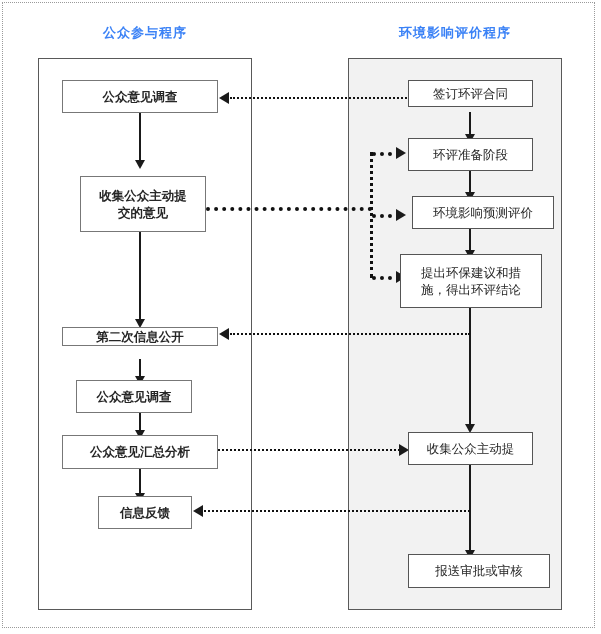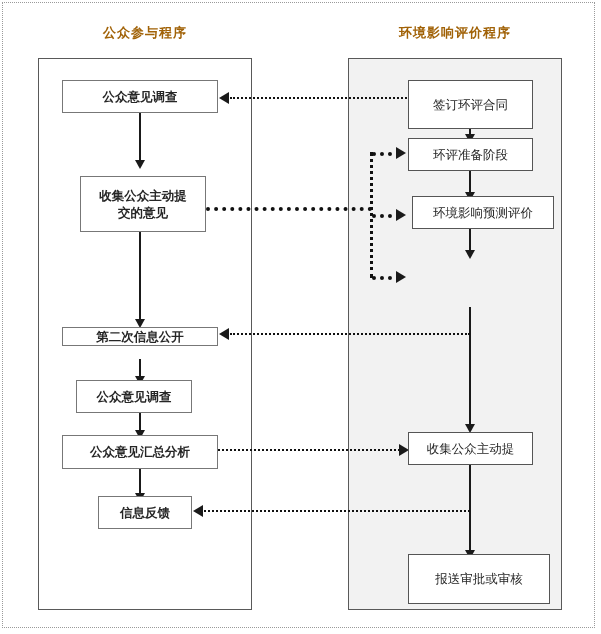--- a/index.html
+++ b/index.html
@@ -22,21 +22,21 @@
     width:593px; height:626px;
     border:1px dotted #9a9a9a;
     box-sizing:border-box;
     pointer-events:none;
   }
   
   .col-title{
     position:absolute;
     font-size:13px;
     font-weight:bold;
-    color:#a16207;
+    color:#3b82f6;
     letter-spacing:1px;
     white-space:nowrap;
     text-align:center;
   }
   #title-left{ left:38px; top:24px; width:214px; }
   #title-right{ left:348px; top:24px; width:214px; }
 
   
   .panel{
     position:absolute;
@@ -195,34 +195,40 @@
   </div>
 
   <div class="node l" style="left:62px; top:435px; width:156px; height:34px;">
     <span class="label">公众意见汇总分析</span>
   </div>
 
   <div class="node l" style="left:98px; top:496px; width:94px; height:33px;">
     <span class="label">信息反馈</span>
   </div>
 
-  <div class="node r" style="left:408px; top:80px; width:125px; height:49px;">
+  <div class="node r" style="left:408px; top:80px; width:125px; height:27px;">
     <span class="label">签订环评合同</span>
   </div>
 
   <div class="node r" style="left:408px; top:138px; width:125px; height:33px;">
     <span class="label">环评准备阶段</span>
   </div>
 
   <div class="node r" style="left:412px; top:196px; width:142px; height:33px;">
     <span class="label">环境影响预测评价</span>
   </div>
 
+  <div class="node r" style="left:400px; top:254px; width:142px; height:54px;">
+    <span class="label">
+      <span>提出环保建议和措</span><br>
+      <span>施，得出环评结论</span>
+    </span>
+  </div>
 
   <div class="node r" style="left:408px; top:432px; width:125px; height:33px;">
     <span class="label">收集公众主动提</span>
   </div>
 
-  <div class="node r" style="left:408px; top:554px; width:142px; height:50px;">
+  <div class="node r" style="left:408px; top:554px; width:142px; height:34px;">
     <span class="label">报送审批或审核</span>
   </div>
 
 </div>
 
 </body></html>

